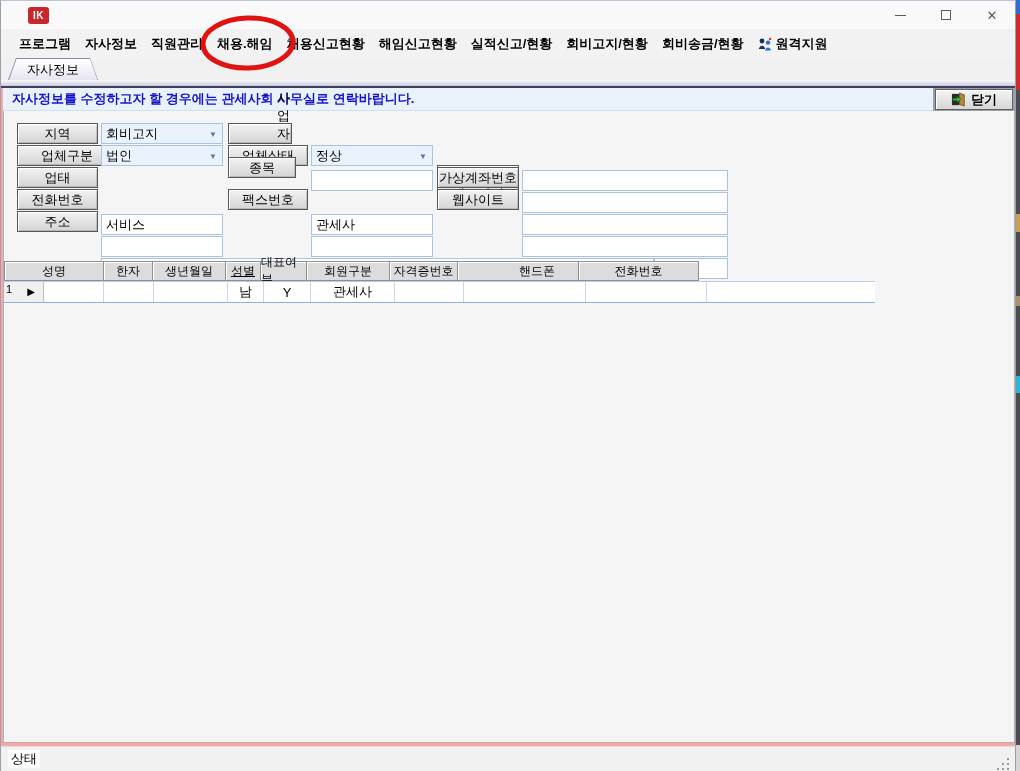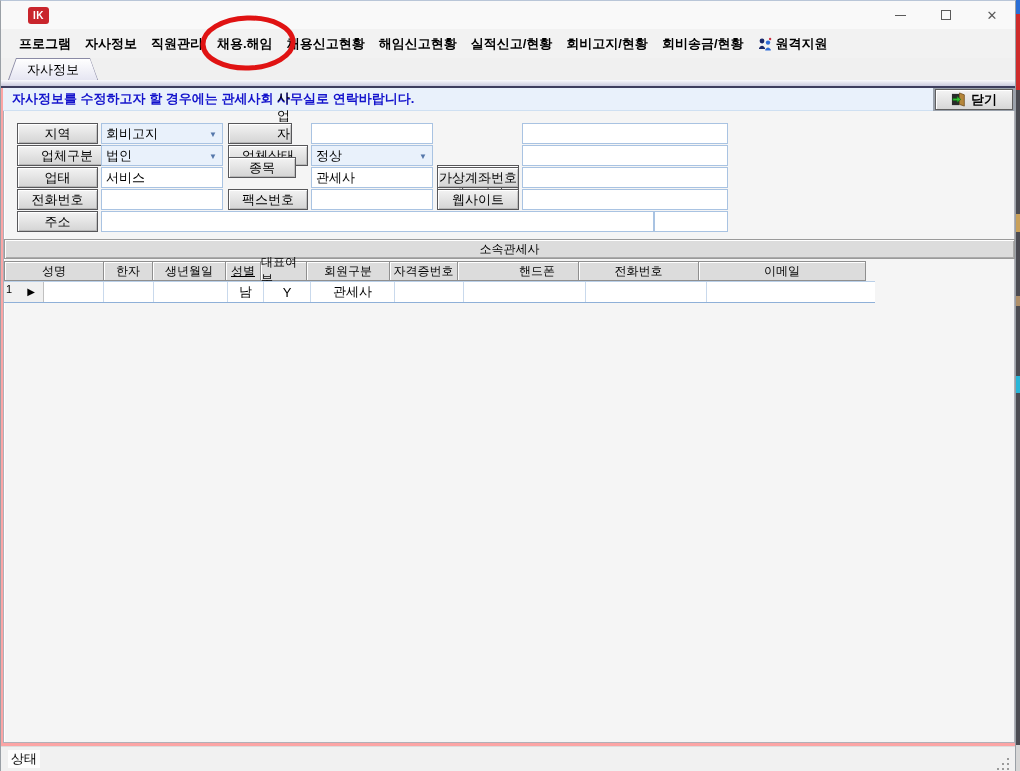--- a/index.html
+++ b/index.html
@@ -64,21 +64,21 @@
                background:linear-gradient(#f4f4f4,#d7d7d7); border:1px solid #5f5f5f;
                box-shadow:inset 1px 1px 0 #ffffff;
                display:flex; align-items:center; justify-content:center; gap:5px;
                font-size:13px; font-weight:bold; cursor:default; }
 
   
   .flabel { position:absolute; height:21px; background:linear-gradient(#f3f3f3,#d4d4d4);
             border:1px solid #57575a; box-shadow:inset 1px 1px 0 rgba(255,255,255,.95), inset -1px -1px 0 rgba(0,0,0,.14);
             display:flex; align-items:center; justify-content:center; font-size:13px; }
   .ffield { position:absolute; height:21px; background:#ffffff; border:1px solid #a9c3e2;
-            font-size:13px; font-family:"Liberation Sans", sans-serif; padding:0 4px; outline:none; }
+            font-size:13px; font-family:"Liberation Sans", sans-serif; padding:0 4px; outline:none;margin-top:47px; }
   .fdrop  { position:absolute; height:21px; background:#e9f1fb; border:1px solid #a9c3e2;
             font-size:13px; display:flex; align-items:center; padding:0 4px; }
   .fdrop .arrow { position:absolute; right:5px; top:6px; font-size:8px; color:#5577aa; }
 
   
   .grid-title { position:absolute; left:3px; top:238px; width:1011px; height:20px;
                 background:#dcdcdc; border:1px solid #9a9a9a;
                 box-shadow:inset 1px 1px 0 #ffffff, inset -1px -1px 0 #ababab;
                 text-align:center; font-size:12px; line-height:18px; }
   .grid-header { position:absolute; left:3px; top:260px; height:20px; display:flex; }
@@ -208,32 +208,30 @@
   <input class="ffield" style="left: 100px; top: 188px; width: 122px;" value="">
   <div class="flabel" style="left:227px; top:188px; width:80px;">팩스번호</div>
   <input class="ffield" style="left: 310px; top: 188px; width: 122px;" value="">
   <div class="flabel" style="left:436px; top:188px; width:82px;">웹사이트</div>
   <input class="ffield" style="left: 521px; top: 188px; width: 206px;" value="">
 
   <div class="flabel" style="left:16px; top:210px; width:81px;">주소</div>
   <input class="ffield" style="left: 100px; top: 210px; width: 553px;" value="">
   <input class="ffield" style="left: 653px; top: 210px; width: 74px;" value="">
 
-  <div class="grid-title">소속관세사</div>
   <div class="grid-header">
     <div class="gh-cell" style="width:100px;">성명</div>
     <div class="gh-cell" style="width:50px;">한자</div>
     <div class="gh-cell" style="width:74px;">생년월일</div>
     <div class="gh-cell" style="width:36px;text-decoration:underline;">성별</div>
     <div class="gh-cell" style="width:47px;">대표여부</div>
     <div class="gh-cell" style="width:84px;">회원구분</div>
     <div class="gh-cell" style="width:69px;">자격증번호</div>
     <div class="gh-cell" style="width:122px;padding-left:38px;">핸드폰</div>
     <div class="gh-cell" style="width:121px;">전화번호</div>
-    <div class="gh-cell" style="width:168px;">이메일</div>
   </div>
   <div class="grid-row">
     <div class="gr-ind">
       <span class="num">1</span>
       <span class="marker">▶</span>
     </div>
     <div class="gr-cell" style="width:60px;"></div>
     <div class="gr-cell" style="width:50px;"></div>
     <div class="gr-cell" style="width:74px;"></div>
     <div class="gr-cell" style="width:36px;">남</div>

